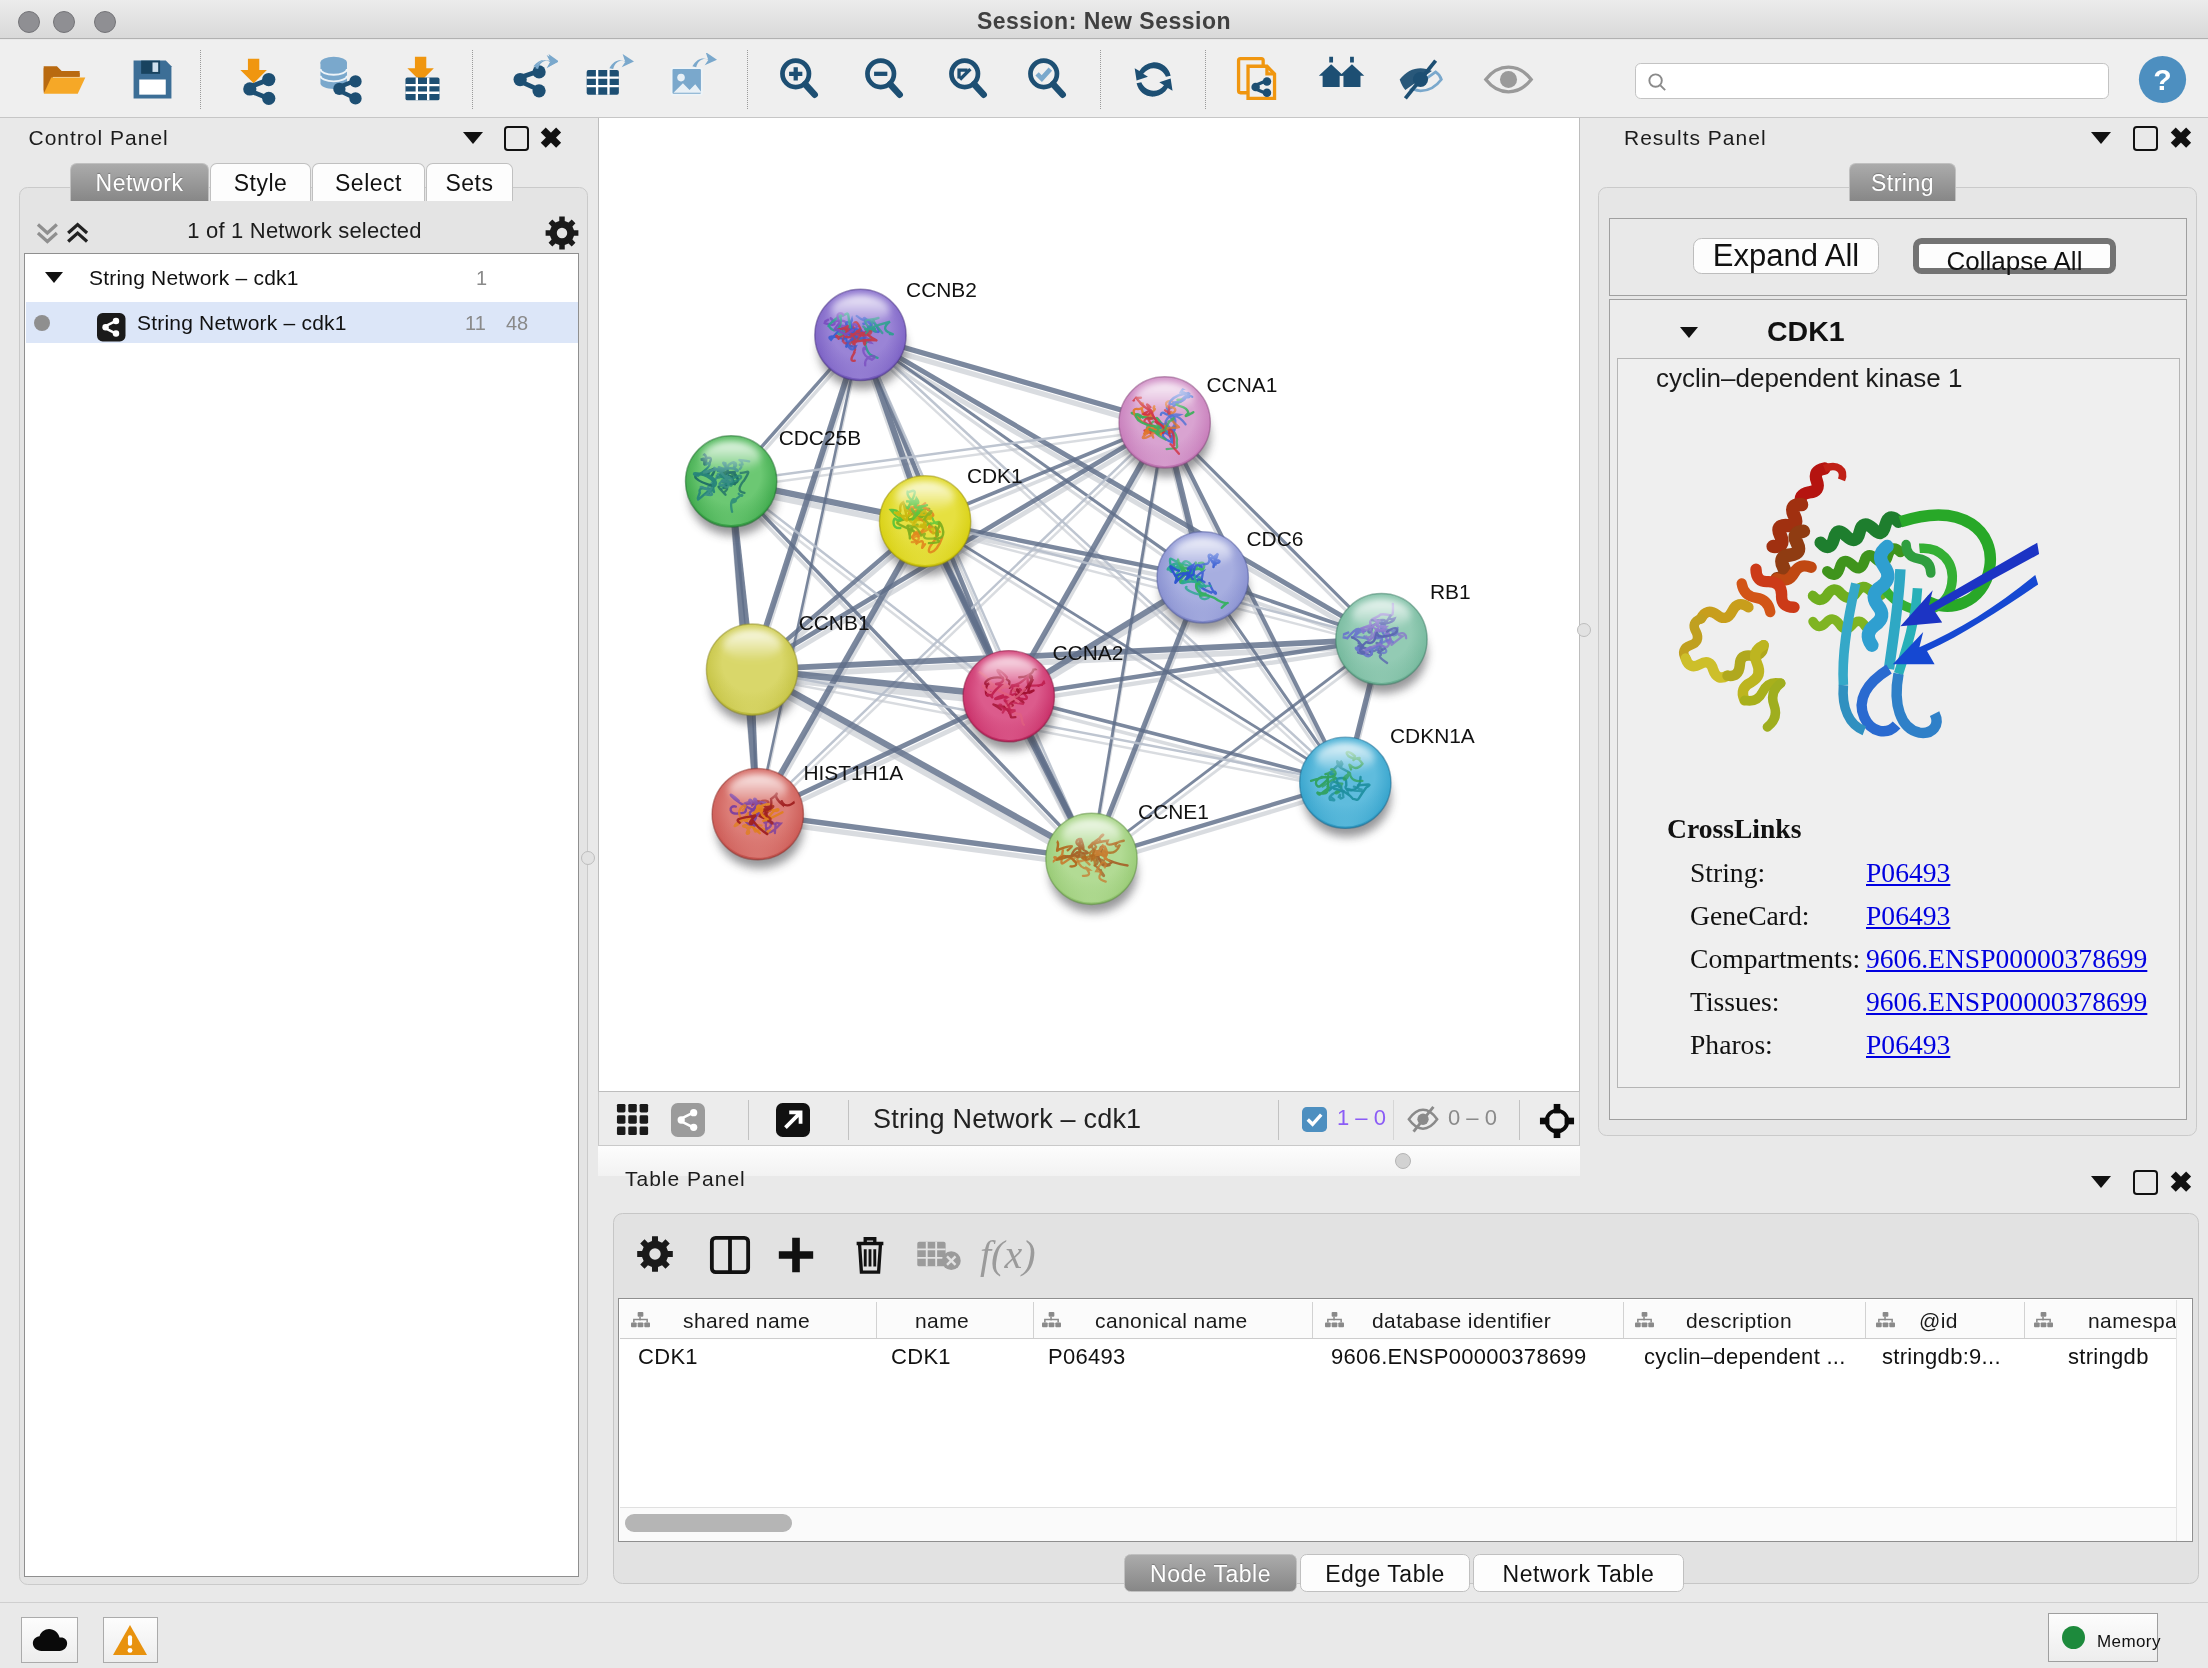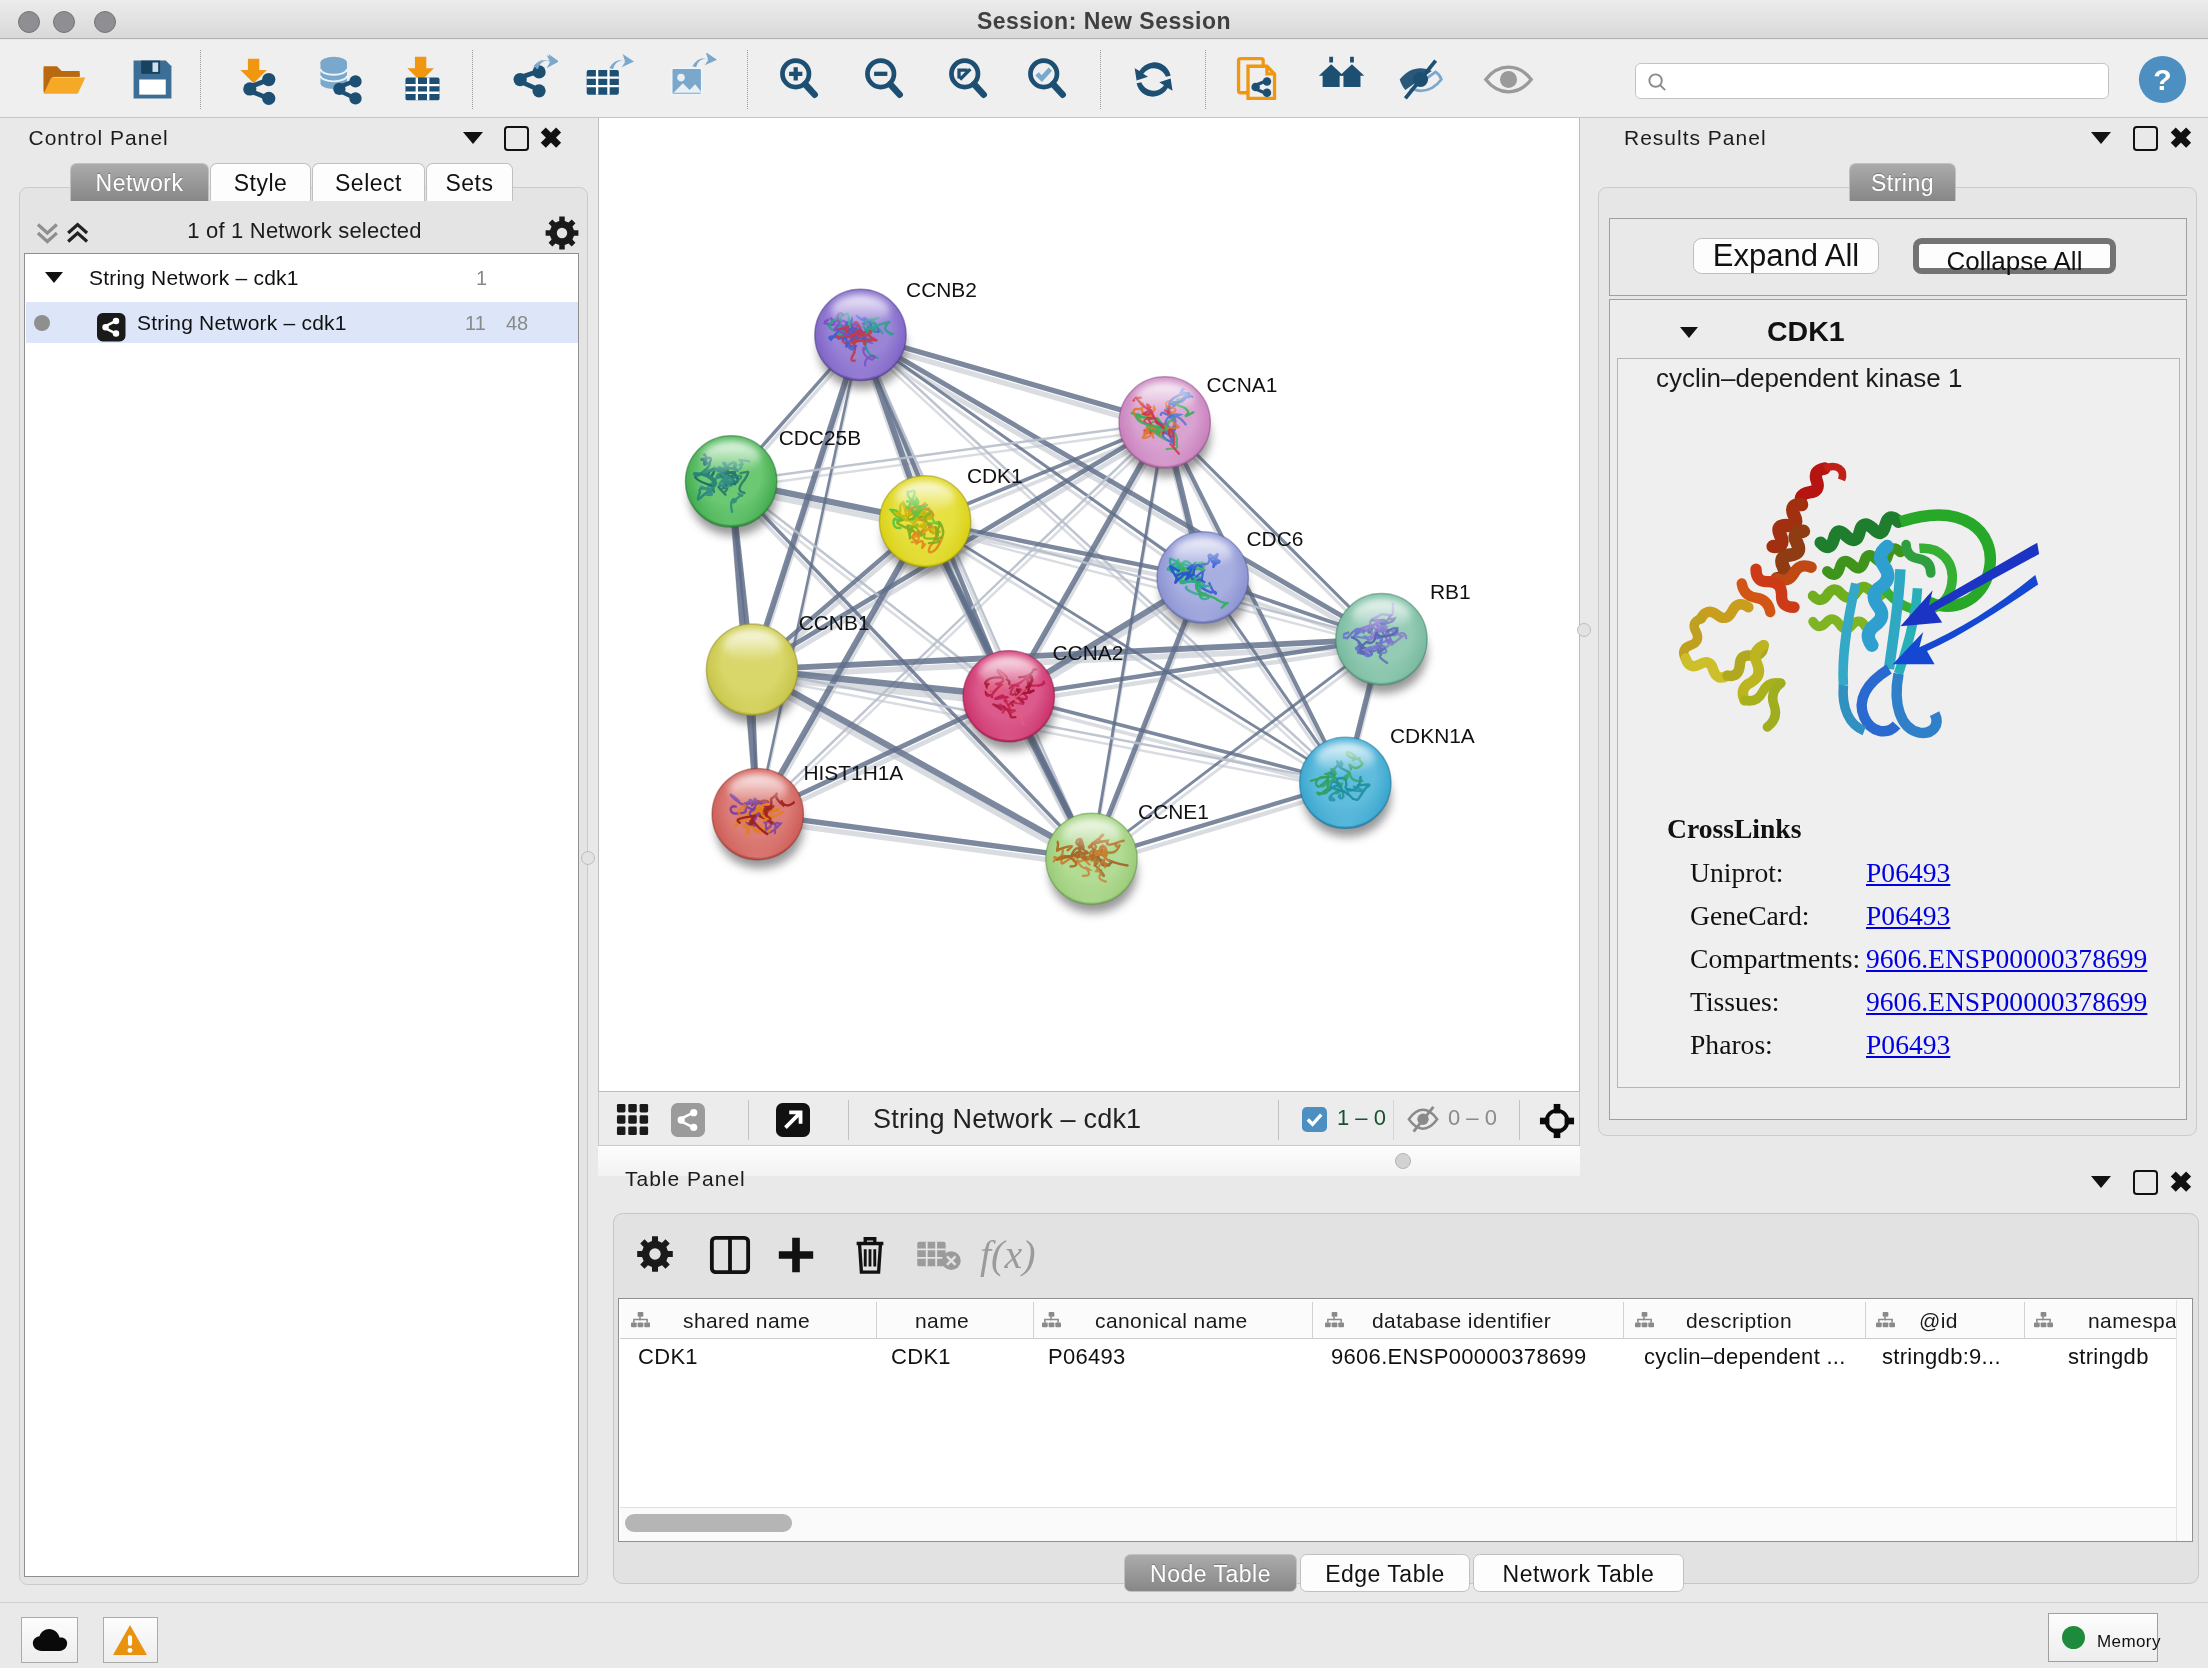--- a/index.html
+++ b/index.html
@@ -784,21 +784,21 @@
     </svg>
 <svg style="position:absolute;left:177px;top:11.4px" width="34" height="34" viewBox="0 0 36 36">
       <rect width="36" height="36" rx="7" fill="#111"></rect>
       <path d="M14 10h12v12M26 10L10 26" stroke="#fff" stroke-width="4" fill="none"></path>
     </svg>
 <div style="position:absolute;left:274px;top:12.4px;font-size:27px;letter-spacing:0.2px;color:#222">String Network – cdk1</div>
 <svg style="position:absolute;left:703px;top:15px" width="25" height="25" viewBox="0 0 26 26">
       <rect width="26" height="26" rx="5" fill="#4d8fc0"></rect>
       <path d="M6 13l5 5 9-10" stroke="#fff" stroke-width="3.5" fill="none"></path>
     </svg>
-<div style="position:absolute;left:738px;top:13.3px;font-size:22px;color:#14532d">1 – 0</div>
+<div style="position:absolute;left:738px;top:13.3px;font-size:22px;color:#8b5cf6">1 – 0</div>
 <svg style="position:absolute;left:807px;top:13.3px" width="34" height="28.5" viewBox="0 0 36 30">
       <path d="M3 15c5-7 10-10 15-10s10 3 15 10c-5 7-10 10-15 10S8 22 3 15z" fill="none" stroke="#8a8a8a" stroke-width="2.6"></path>
       <circle cx="18" cy="15" r="6" fill="#8a8a8a"></circle>
       <path d="M29 2L8 28" stroke="#8a8a8a" stroke-width="3"></path>
     </svg>
 <div style="position:absolute;left:849px;top:13.3px;font-size:22px;color:#8a8a8a">0 – 0</div>
 <svg style="position:absolute;left:940px;top:10.5px" width="36" height="36" viewBox="0 0 38 38">
       <circle cx="19" cy="19" r="11" fill="none" stroke="#0a0a0a" stroke-width="4"></circle>
       <g fill="#0a0a0a">
         <rect x="15.5" y="1" width="7" height="10"></rect>
@@ -856,21 +856,21 @@
     <path d="M252 120 C250 160 244 195 240 225" fill="none" stroke="#2fa8c4" stroke-width="11"></path>
     <path d="M205 135 C196 175 190 210 192 242" fill="none" stroke="#35a8c8" stroke-width="10"></path>
     <path d="M270 140 C268 175 258 205 250 230" fill="none" stroke="#28b0b8" stroke-width="10"></path>
     <path d="M396 92 L282 158 L286 142 L252 180 L296 176 L288 164 L398 104 Z" fill="#1c34c4"></path>
     <path d="M394 126 C352 160 314 184 272 202 L276 186 L244 220 L288 220 L280 206 C320 188 358 162 397 136 Z" fill="#1548d2"></path>
     <path d="M240 225 C216 240 206 258 214 276 C221 292 238 295 248 284" fill="none" stroke="#2a6ad0" stroke-width="11"></path>
     <path d="M250 230 C244 262 252 288 272 292 C286 294 294 284 288 272" fill="none" stroke="#2f80c8" stroke-width="11"></path>
     <path d="M192 242 C190 266 198 284 214 290" fill="none" stroke="#3090c0" stroke-width="10"></path>
   </svg>
 <div class="abs" style="left:1667px;top:813px;font-size:27.6px;font-weight:700;font-family:'Liberation Serif',serif;color:#111">CrossLinks</div>
-<div class="abs" style="left:1690px;top:857px;font-size:27.6px;font-family:'Liberation Serif',serif;color:#111">Uniprot:</div>
+<div class="abs" style="left:1690px;top:857px;font-size:27.6px;font-family:'Liberation Serif',serif;color:#111">String:</div>
 <div class="abs" style="left:1866px;top:857px;font-size:27.6px;font-family:'Liberation Serif',serif"><a class="lk">P06493</a></div>
 <div class="abs" style="left:1690px;top:900px;font-size:27.6px;font-family:'Liberation Serif',serif;color:#111">GeneCard:</div>
 <div class="abs" style="left:1866px;top:900px;font-size:27.6px;font-family:'Liberation Serif',serif"><a class="lk">P06493</a></div>
 <div class="abs" style="left:1690px;top:943px;font-size:27.6px;font-family:'Liberation Serif',serif;color:#111">Compartments:</div>
 <div class="abs" style="left:1866px;top:943px;font-size:27.6px;font-family:'Liberation Serif',serif"><a class="lk">9606.ENSP00000378699</a></div>
 <div class="abs" style="left:1690px;top:986px;font-size:27.6px;font-family:'Liberation Serif',serif;color:#111">Tissues:</div>
 <div class="abs" style="left:1866px;top:986px;font-size:27.6px;font-family:'Liberation Serif',serif"><a class="lk">9606.ENSP00000378699</a></div>
 <div class="abs" style="left:1690px;top:1029px;font-size:27.6px;font-family:'Liberation Serif',serif;color:#111">Pharos:</div>
 <div class="abs" style="left:1866px;top:1029px;font-size:27.6px;font-family:'Liberation Serif',serif"><a class="lk">P06493</a></div>
 

